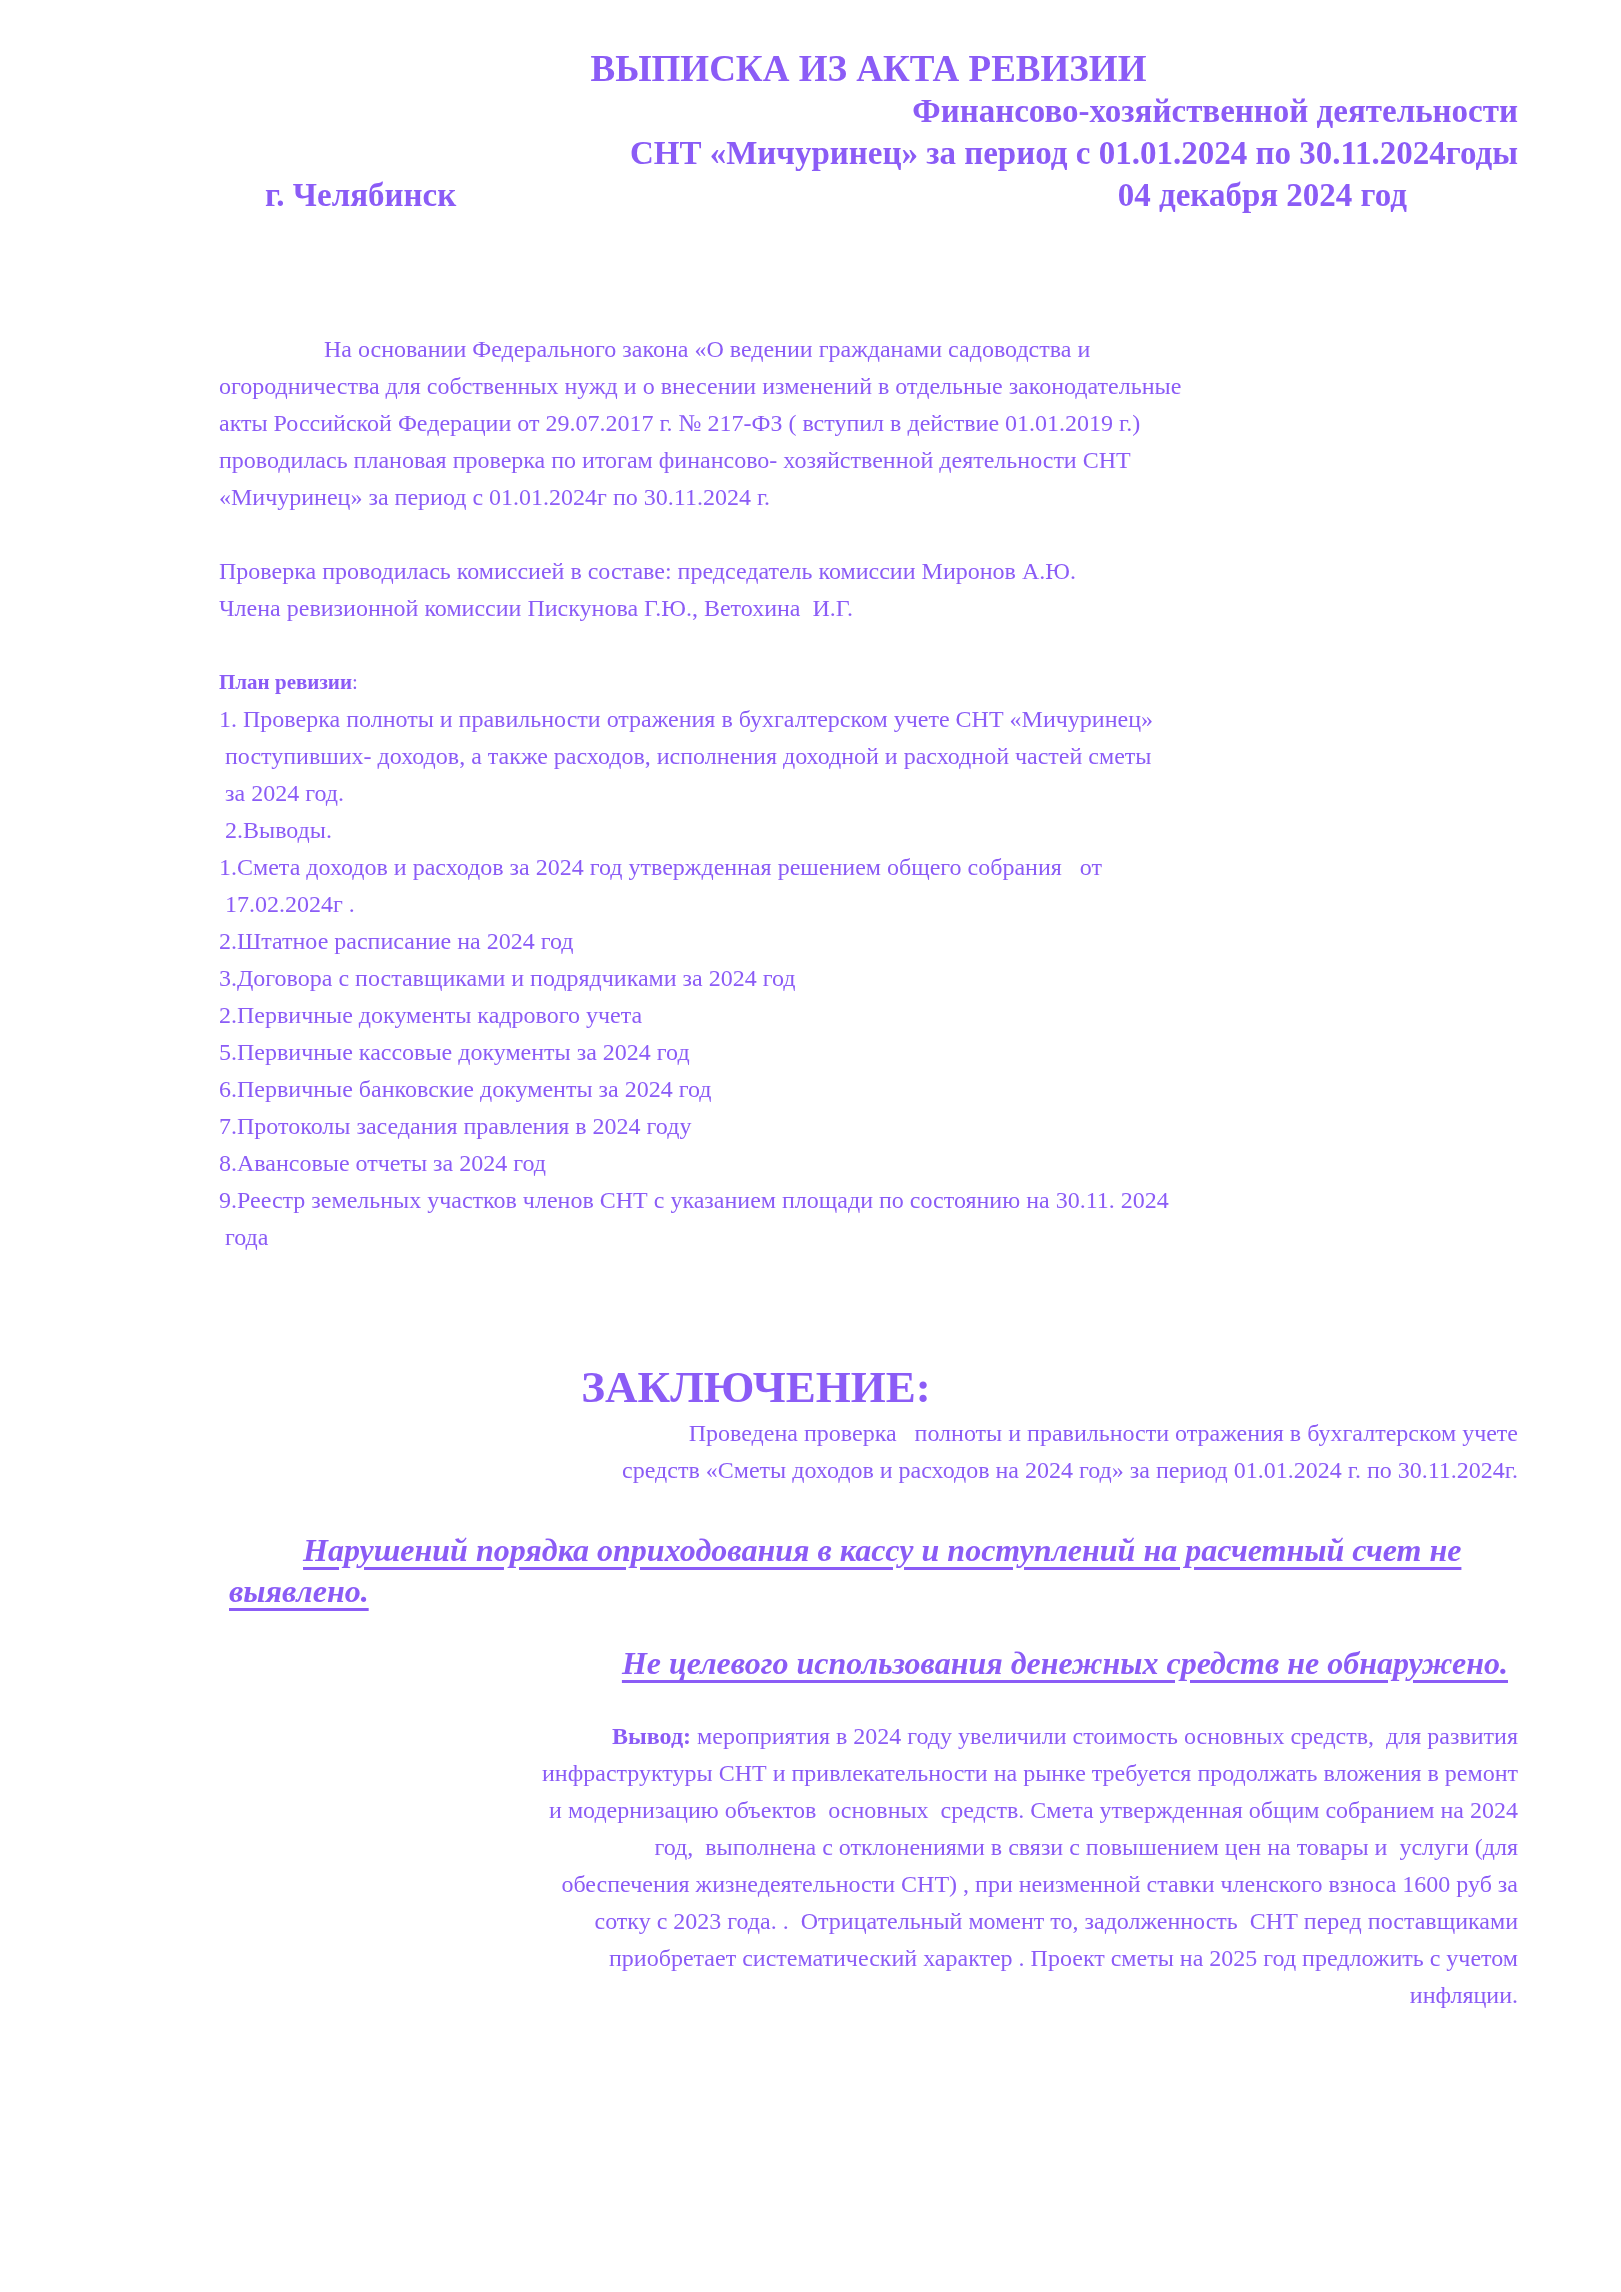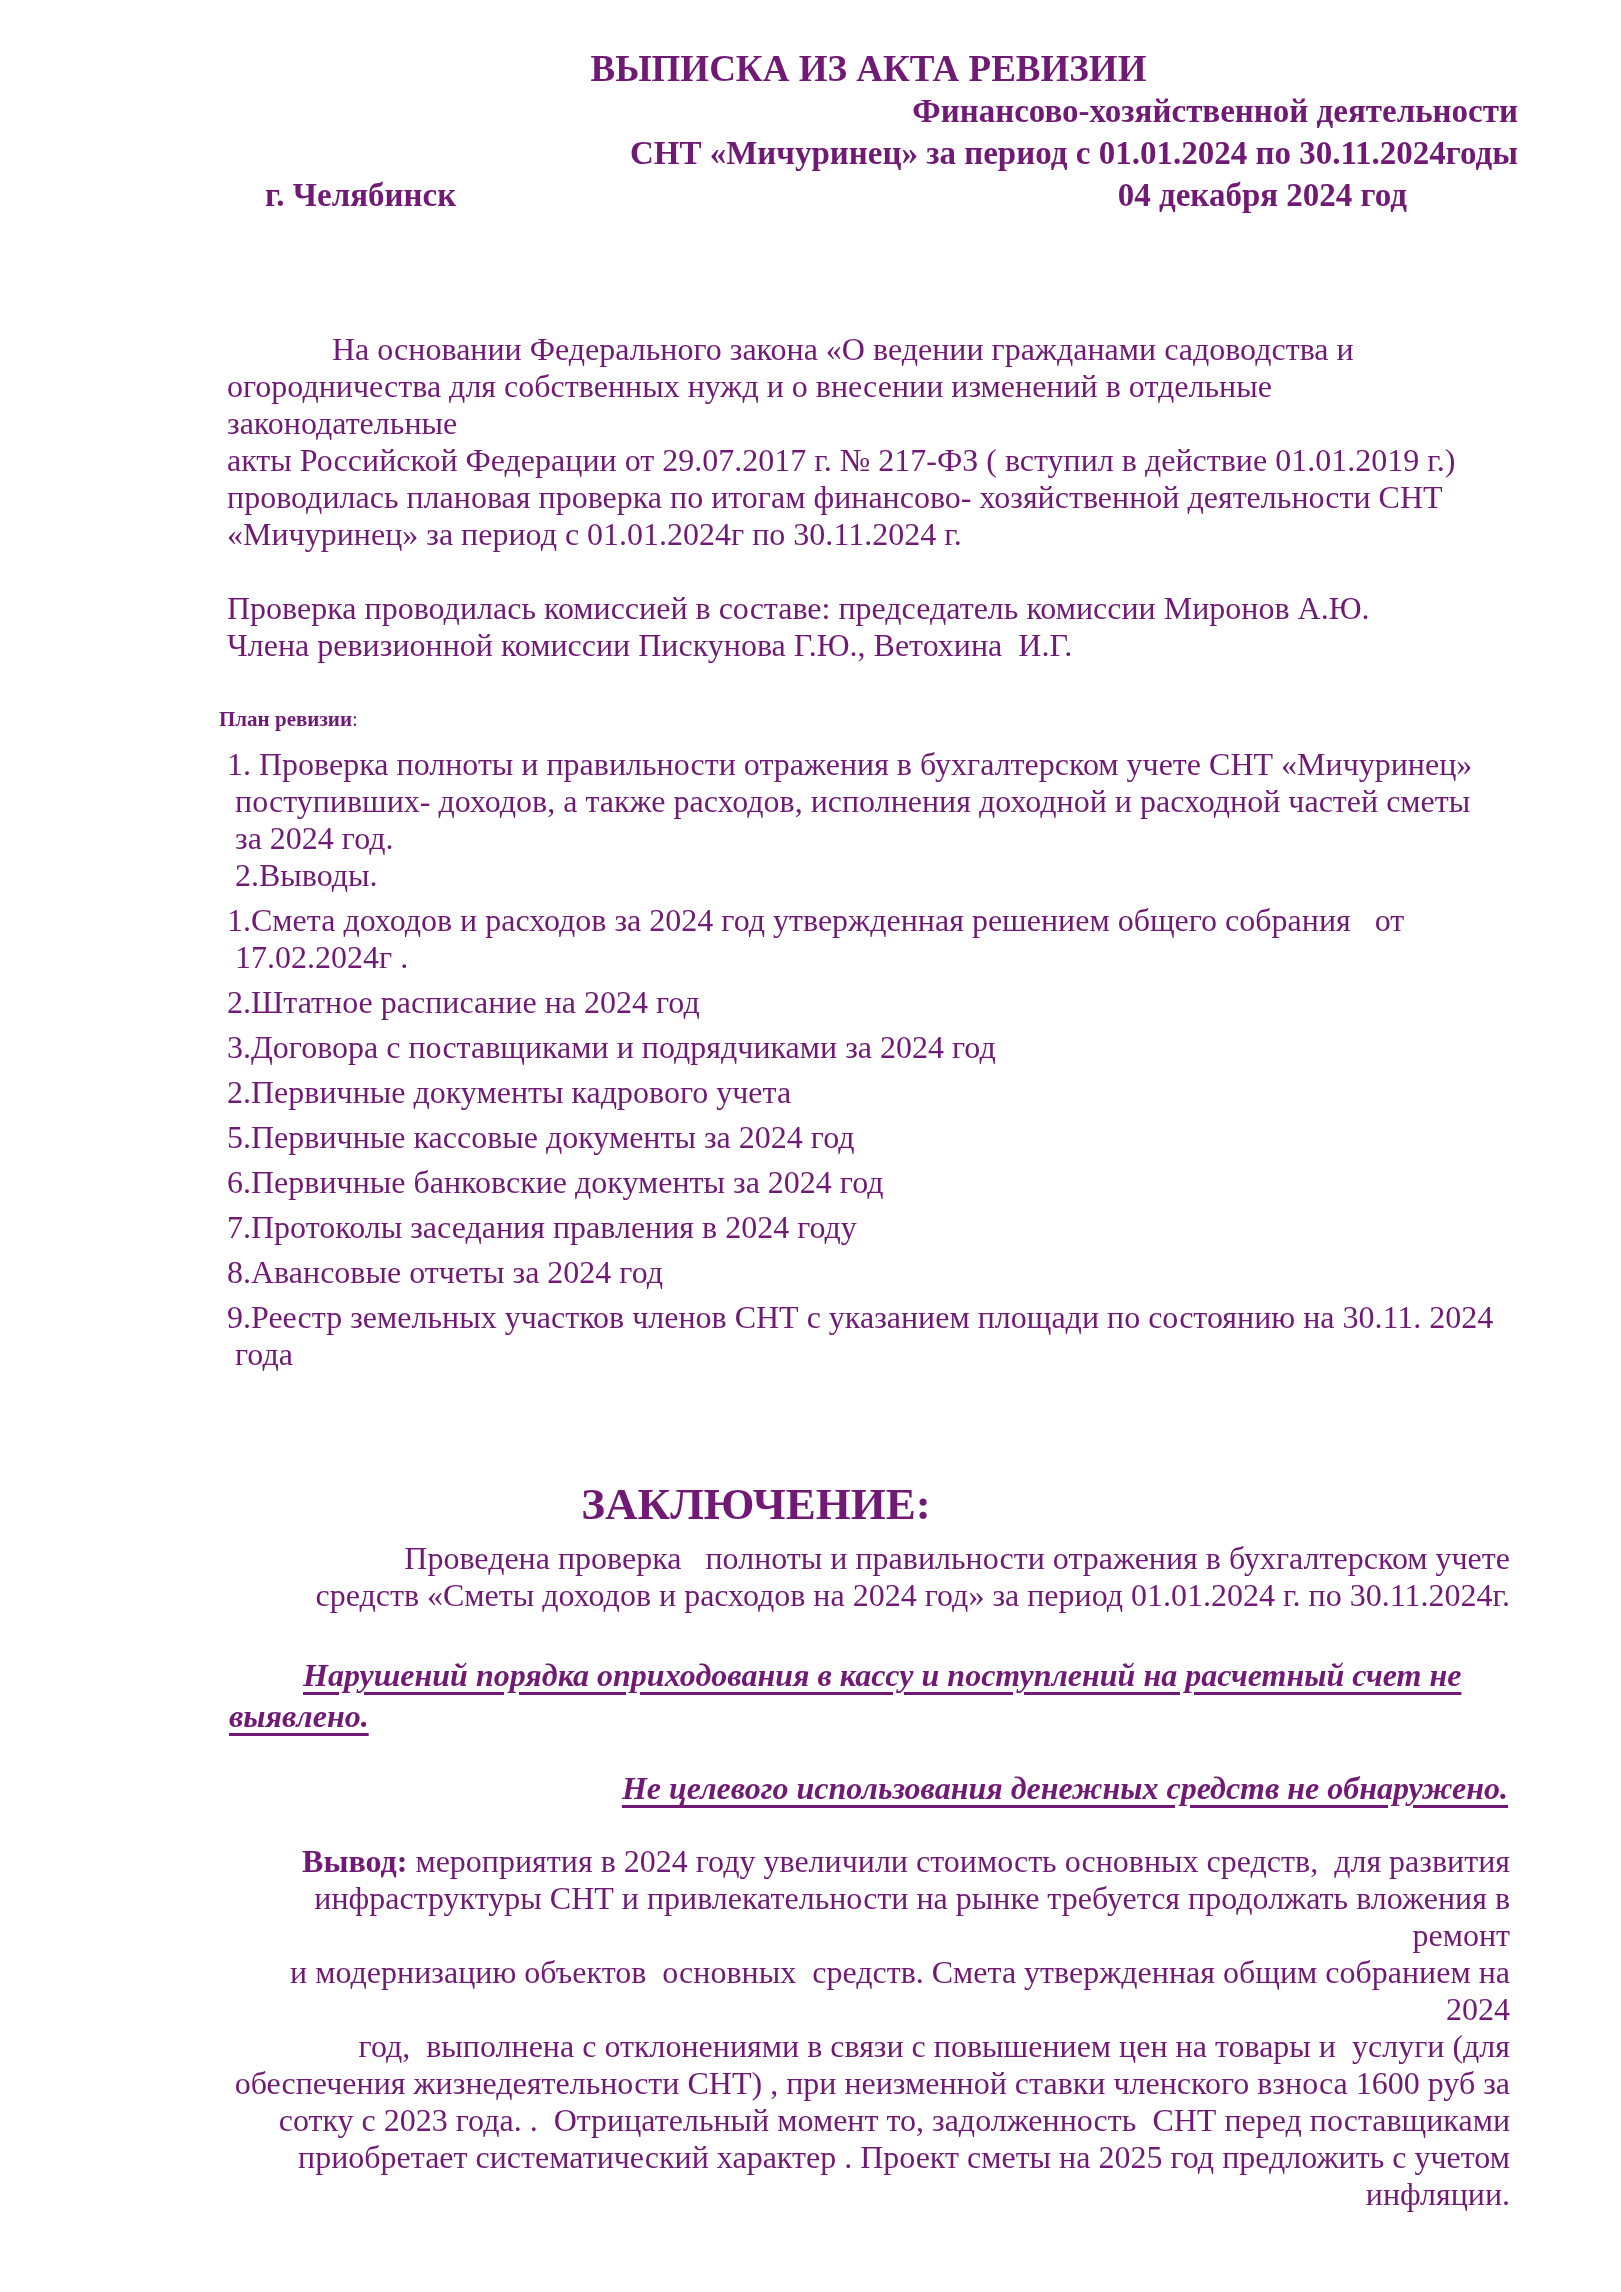--- a/index.html
+++ b/index.html
@@ -1,40 +1,40 @@
 <!DOCTYPE html>
 <html><head>
 <meta charset="utf-8">
 <style>
   html,body { margin:0; padding:0; background:#888; }
   .page {
     position:relative;
     width:1621px; height:2293px;
     background:#ffffff;
-    color:#701a75;
+    color:#8b5cf6;
     font-family:"Liberation Serif", serif;
     overflow:hidden;
   }
   .content { padding:48px 103px 0 219px; }
 
   .h1 {
     margin:0; font-size:37px; line-height:42px;
     font-weight:bold; text-align:center;
   }
   .h2, .h3 {
     margin:0; font-size:33px; line-height:42px;
     font-weight:bold; text-align:right;
   }
   .cityrow {
     display:flex; justify-content:space-between;
     font-size:33px; line-height:42px; font-weight:bold;
     padding-left:46px; padding-right:111px;
   }
   .para {
-    margin:8px; font-size:32px; line-height:37px;
+    margin:0; font-size:24px; line-height:37px;
     white-space:pre-wrap;
   }
   .bold { font-weight:bold; }
   .indent107 { text-indent:105px; }
   .indent72  { text-indent:71px;text-align:right; }
   .indent75  { text-indent:74px; }
 
   .m-intro   { margin-top:115px; }
   .m38       { margin-top:37px; }
 

